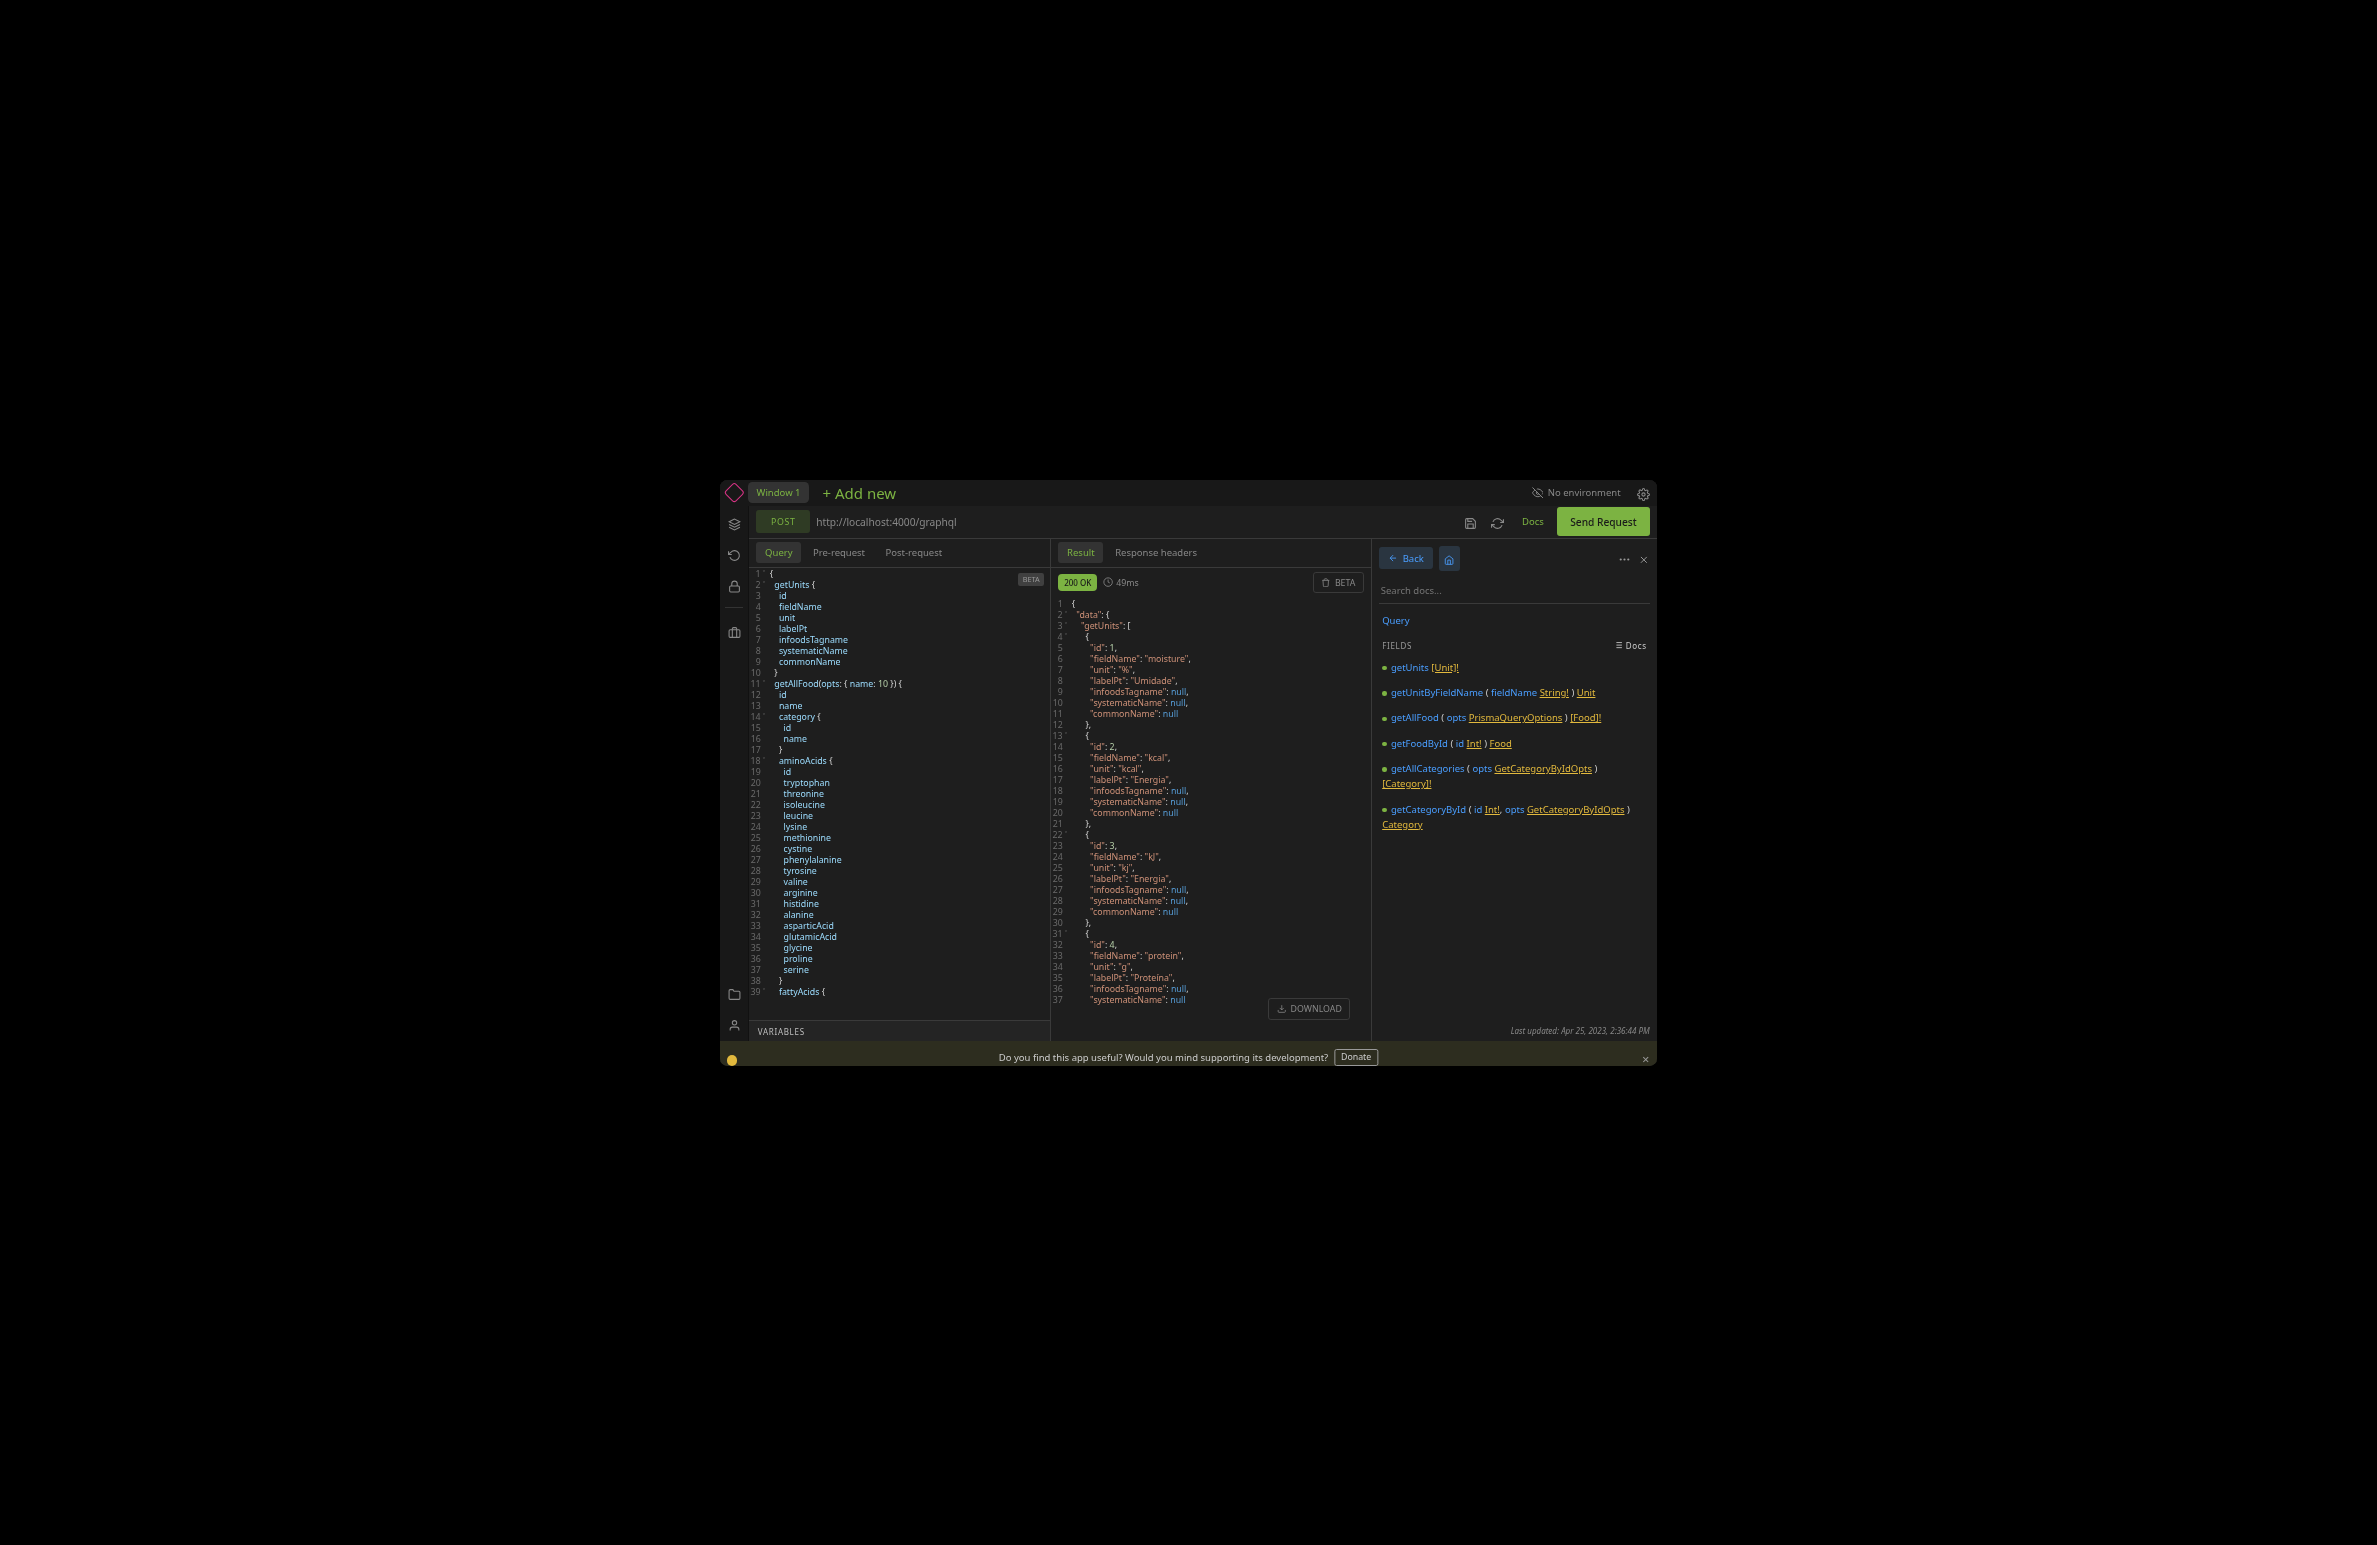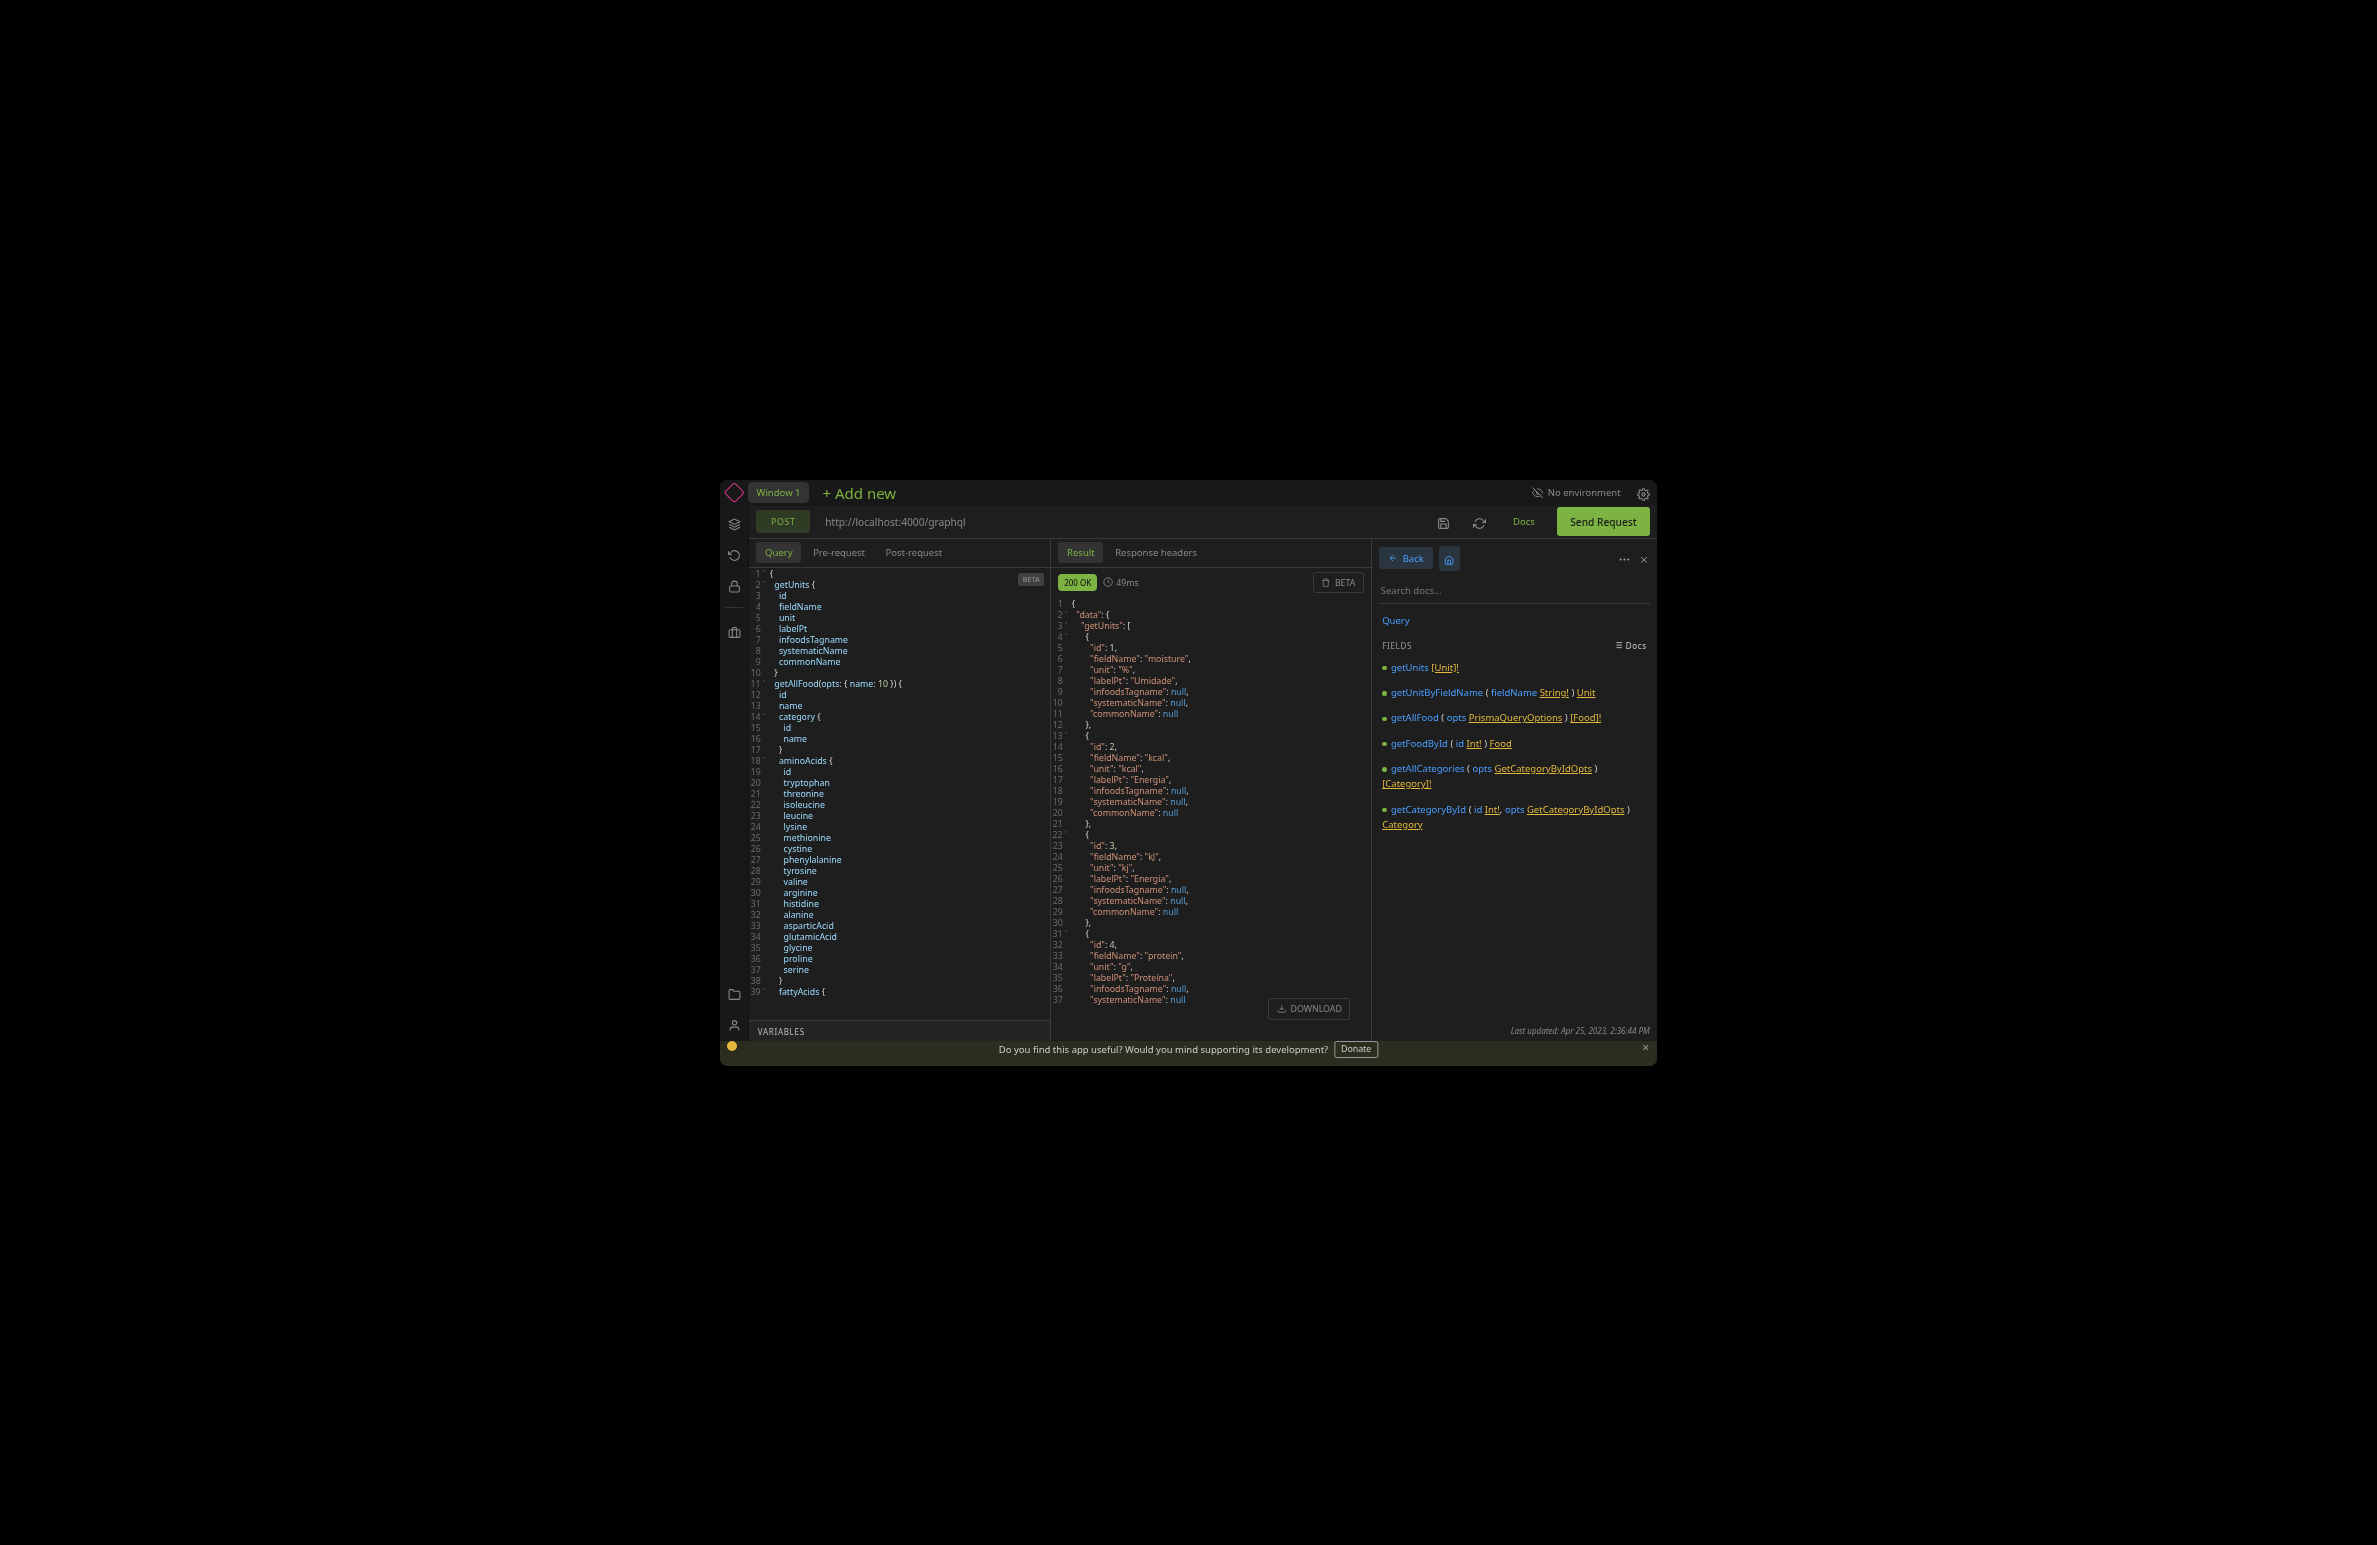--- a/index.html
+++ b/index.html
@@ -58,21 +58,21 @@
 
   
   .sidebar { width:29px; background: var(--bg-darker); display:flex; flex-direction:column; align-items:center; padding-top:8.8px; gap:14.6px; border-right:0.7px solid #111; }
   .sidebar svg { width:13px; height:13px; color: var(--fg-dim); }
   .sidebar-bottom { margin-top:auto; display:flex; flex-direction:column; gap:14.6px; padding-bottom:8.8px; align-items:center;}
 
   
   .main { flex:1; display:flex; flex-direction:column; overflow:hidden; }
 
   
-  .urlrow { height:32px; display:flex; align-items:center; padding:4.4px 7.3px; gap:15px; }
+  .urlrow { height:32px; display:flex; align-items:center; padding:4.4px 7.3px; gap:6px; }
   .post-btn { background:#2f3b24; color: var(--accent); padding:5.9px 14.6px; border-radius:2.9px; font-size:8.8px; letter-spacing:0.7px; }
   .url-input { flex:1; background:transparent; border:none; color: var(--fg-dim); font-size:10.2px; outline:none; }
   .ico-btn { color: var(--fg-dim); padding:4.4px; }
   .docs-link { color: var(--accent); font-size:9.5px; margin:0 7.3px; }
   .send-btn { background: var(--accent); color:#1a1a1a; padding:7.3px 13px; border-radius:2.9px; font-size:10.2px; font-weight:500; }
 
   
   .panels { flex:1; display:flex; overflow:hidden; border-top:0.7px solid var(--border); }
 
   .panel { display:flex; flex-direction:column; overflow:hidden; }
@@ -120,21 +120,21 @@
   .k { color: var(--key); }
   .s { color: var(--string); }
   .n { color: var(--number); }
   .nl { color: var(--null); }
 
   .variables-bar { height:20.5px; background:#242424; border-top:0.7px solid var(--border); color:#bfbfbf; font-size:8px; letter-spacing:0.7px; padding:5.1px 8.8px; }
 
   .result-code-wrap { flex:1; position:relative; display:flex; flex-direction:column; }
   .download-row { position:absolute; bottom:5.9px; right:5.9px; }
   
-  .footer { background:#2d2d1f; color:#ccc; display:flex; align-items:flex-start; padding:0 7.3px; height:25px; font-size:9.5px; position:relative;}
+  .footer { background:#2d2d1f; color:#ccc; display:flex; align-items:flex-end; padding:0 7.3px; height:25px; font-size:9.5px; position:relative;}
   .footer .warn { width:10.2px; height:10.2px; border-radius:50%; background:#e2b93d; margin-right:7.3px;}
   .footer .msg { position:absolute; left:50%; transform:translateX(-50%); display:flex; align-items:center; gap:5.9px;}
   .donate { border:0.7px solid #999; padding:1.5px 5.9px; border-radius:2.2px; font-size:8.8px;}
   .footer .close { margin-left:auto; color:#999;}
   
   .timestamp { text-align:right; color:#888; font-size:8px; font-style:italic; padding:4.4px 7.3px; }
 
   svg { display:inline-block; vertical-align:middle; }
 </style>
 </head>

